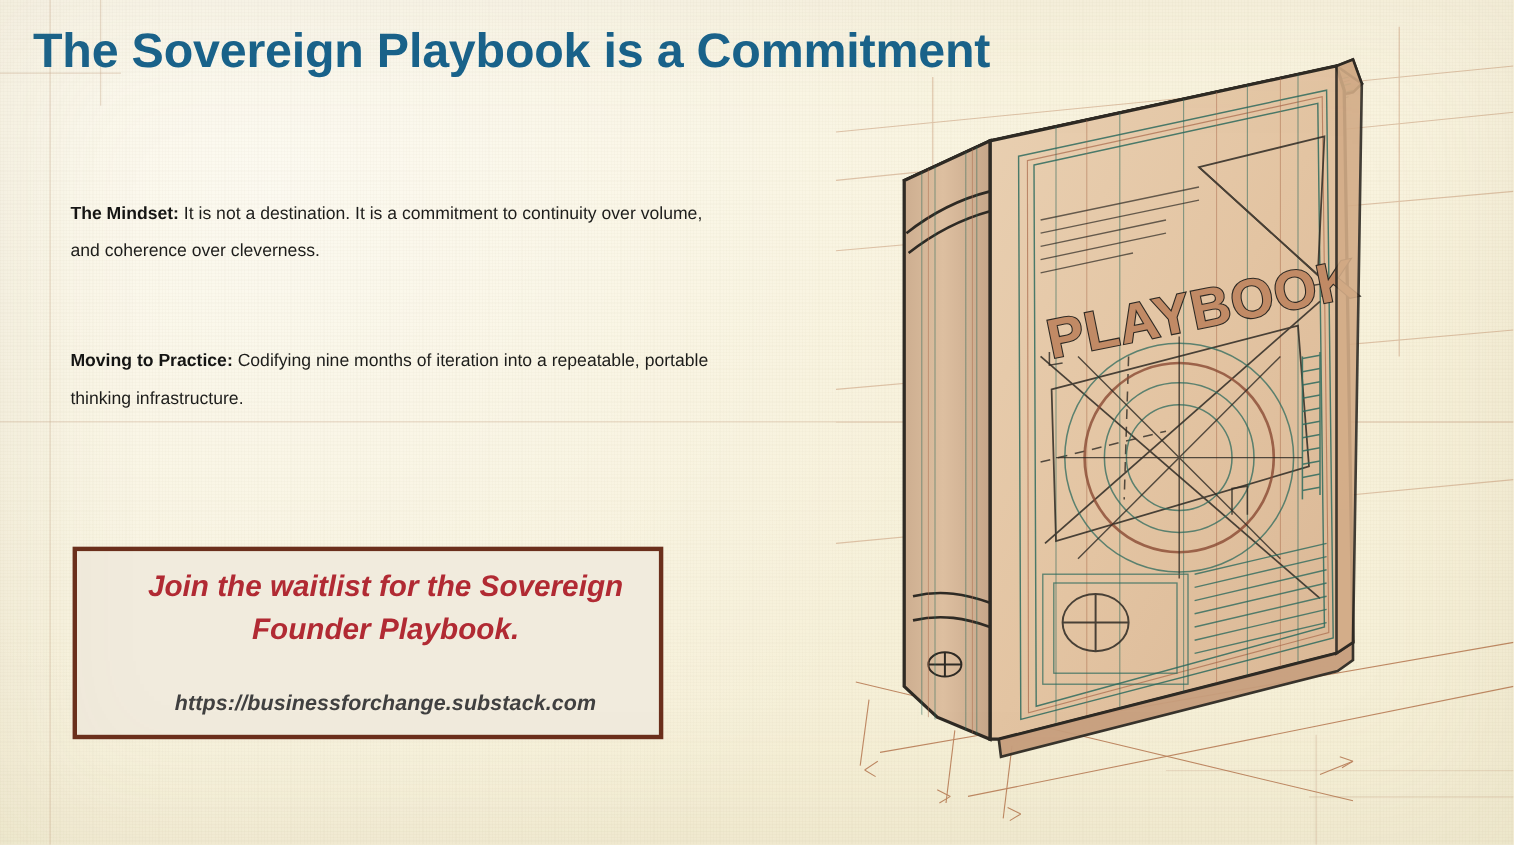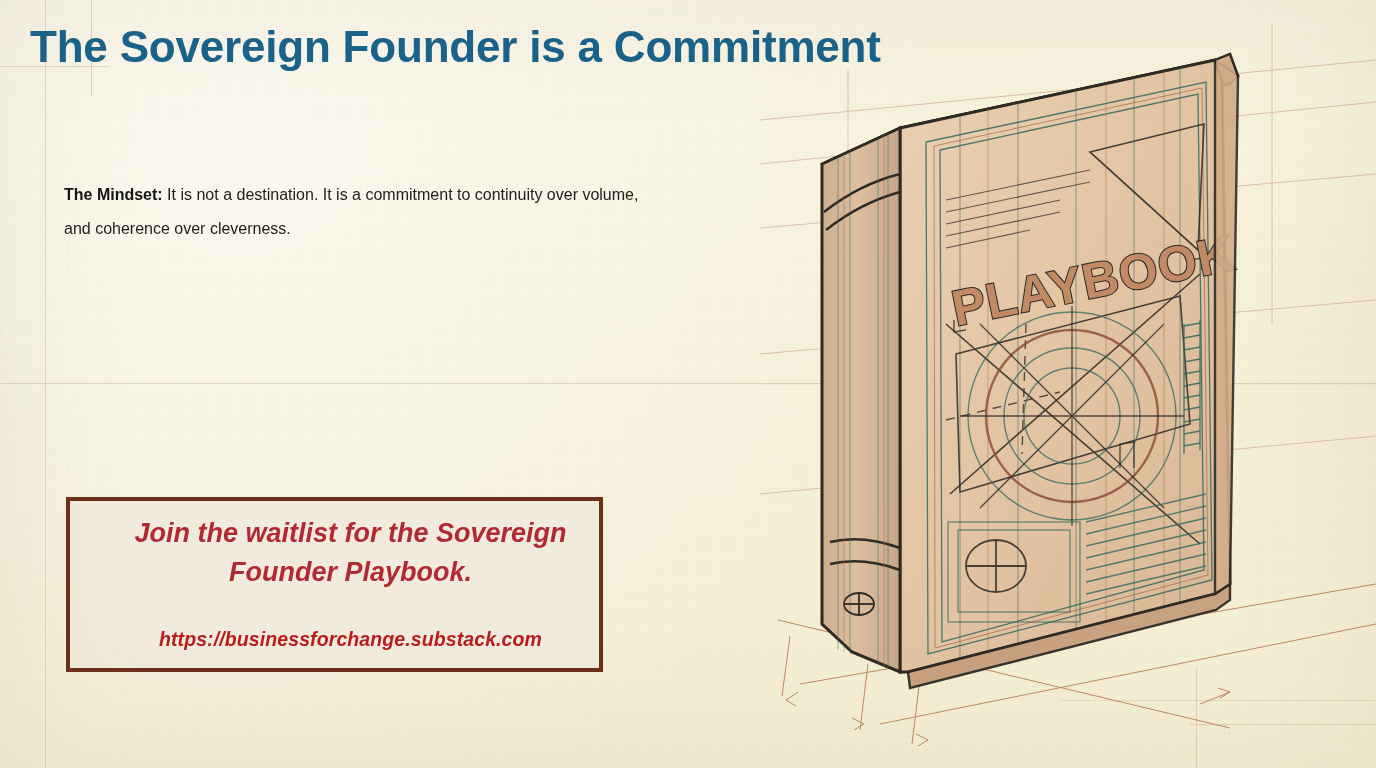--- a/index.html
+++ b/index.html
@@ -62,21 +62,21 @@
   }
   .cta-head{
     font-size:27px;font-weight:bold;font-style:italic;
     color:#b12a33;text-align:center;line-height:39px;
     width:470px;
     margin-top:-4px;
   }
   .cta-url{
     margin-top:36px;
     font-size:19.5px;font-weight:bold;font-style:italic;
-    color:#b91c1c;text-align:center;
+    color:#404040;text-align:center;
     letter-spacing:.1px;
   }
 
   
   .book-wrap{
     position:absolute;left:760px;top:24px;width:616px;height:744px;
   }
   .book-wrap svg{display:block;width:100%;height:100%;}
 </style>
 </head>
@@ -89,26 +89,29 @@
   <div class="guides">
     <div class="v" style="left:45px;"></div>
     <div class="v" style="left:91px;top:0;height:96px;"></div>
     <div class="h" style="top:383px;"></div>
     <div class="h" style="top:66px;width:110px;left:0;"></div>
     <div class="h" style="top:724px;left:1190px;right:0;"></div>
     <div class="v" style="left:1196px;top:668px;bottom:0;"></div>
     <div class="h" style="top:700px;left:1060px;right:0;opacity:.3;"></div>
   </div>
 
-  <div class="title">The Sovereign Founder is a Commitment</div>
+  <div class="title">The Sovereign Playbook is a Commitment</div>
 
   <div class="para" id="para1">
     <b>The Mindset:</b><span> It is not a destination. It is a commitment to continuity over volume, and coherence over cleverness.</span>
   </div>
 
+  <div class="para" id="para2">
+    <b>Moving to Practice:</b><span> Codifying nine months of iteration into a repeatable, portable thinking infrastructure.</span>
+  </div>
 
   <div class="cta-box">
     <div class="cta-head">Join the waitlist for the Sovereign Founder Playbook.</div>
     <div class="cta-url">https://businessforchange.substack.com</div>
   </div>
 
   <div class="book-wrap">
     <svg viewBox="0 0 616 744" xmlns="http://www.w3.org/2000/svg">
       <defs>
         <linearGradient id="coverGrad" x1="0" y1="0" x2="1" y2="1">

